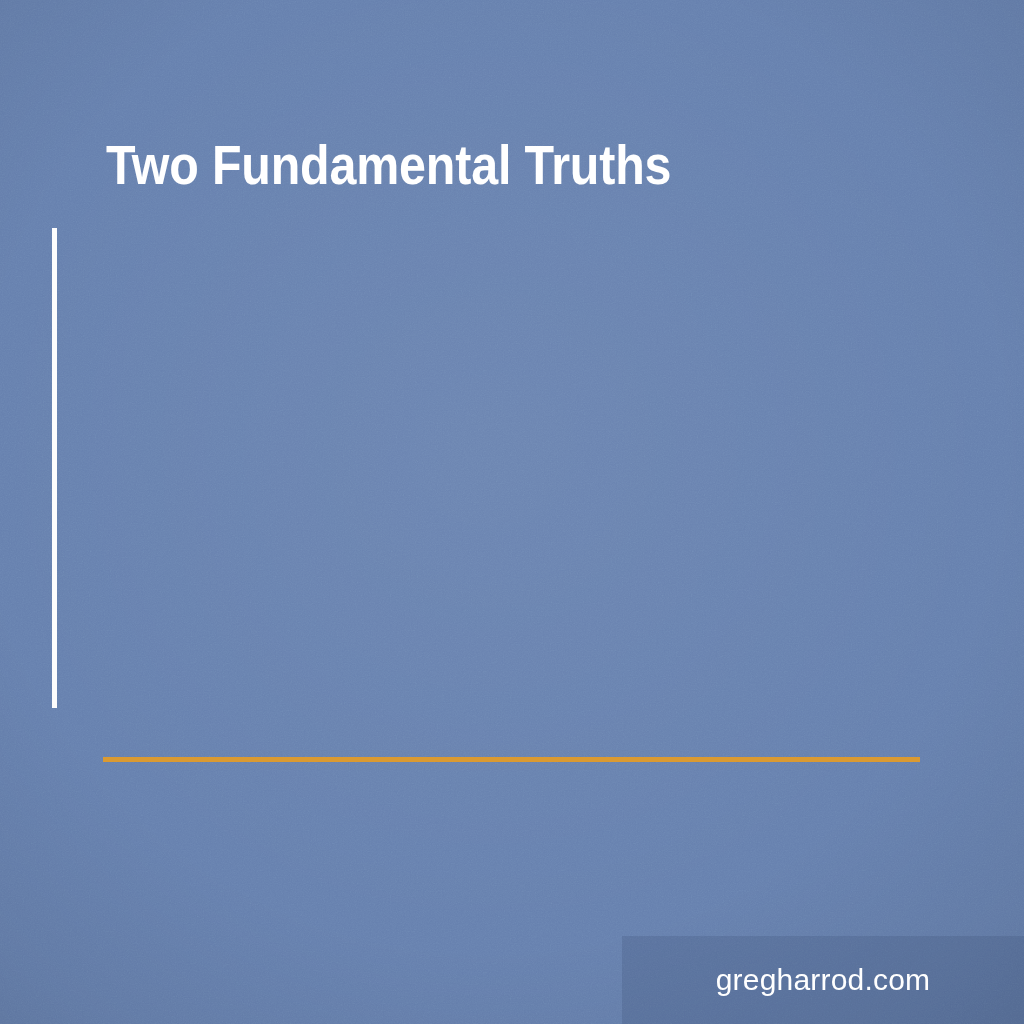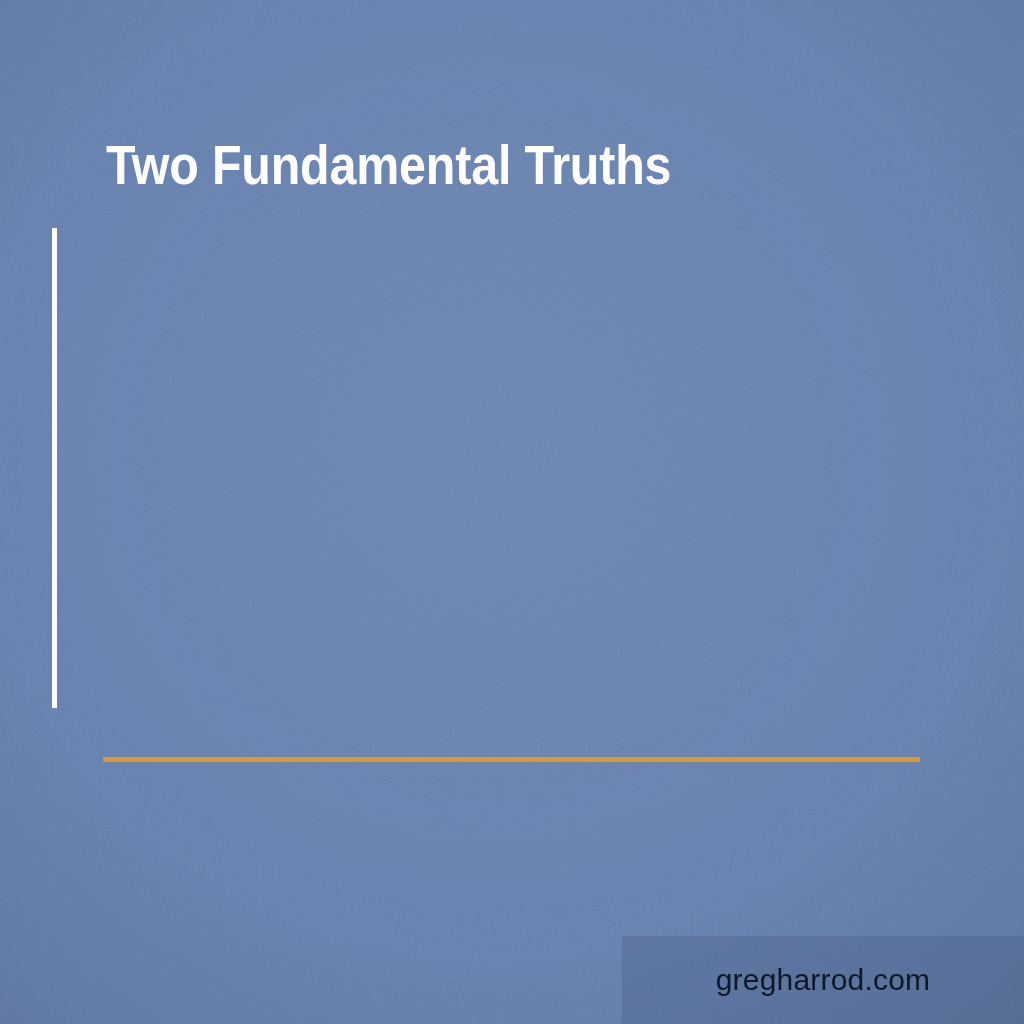--- a/index.html
+++ b/index.html
@@ -111,21 +111,21 @@
     height: 88px;
     background: rgba(40, 58, 92, 0.17);
     display: flex;
     align-items: center;
     justify-content: center;
   }
 
   .footer-text {
     font-size: 30px;
     font-weight: 400;
-    color: #0f172a;
+    color: #ffffff;
     letter-spacing: 0.2px;
   }
 </style>
 </head>
 <body>
 
 <div id="slide">
 
   <svg id="texture" xmlns="http://www.w3.org/2000/svg" width="1024" height="1024">
     <filter id="grain">

